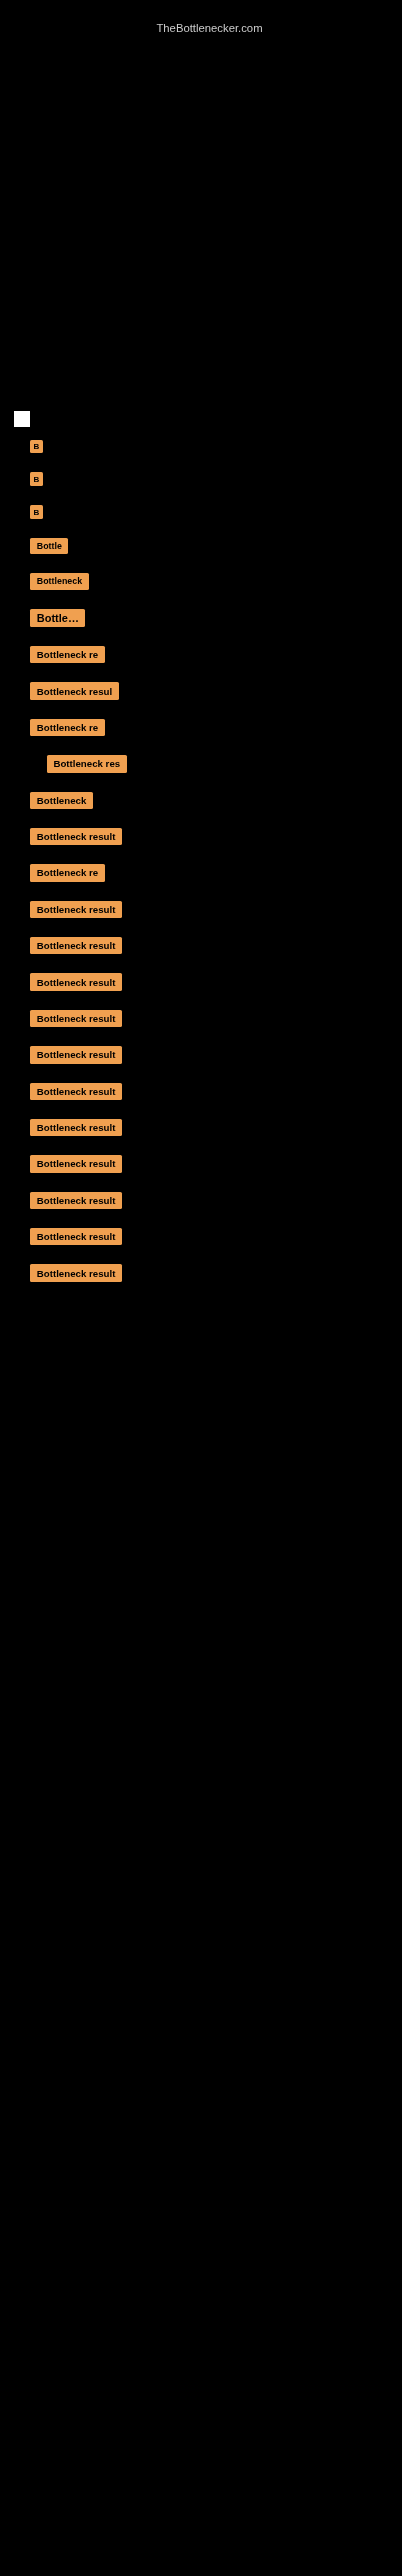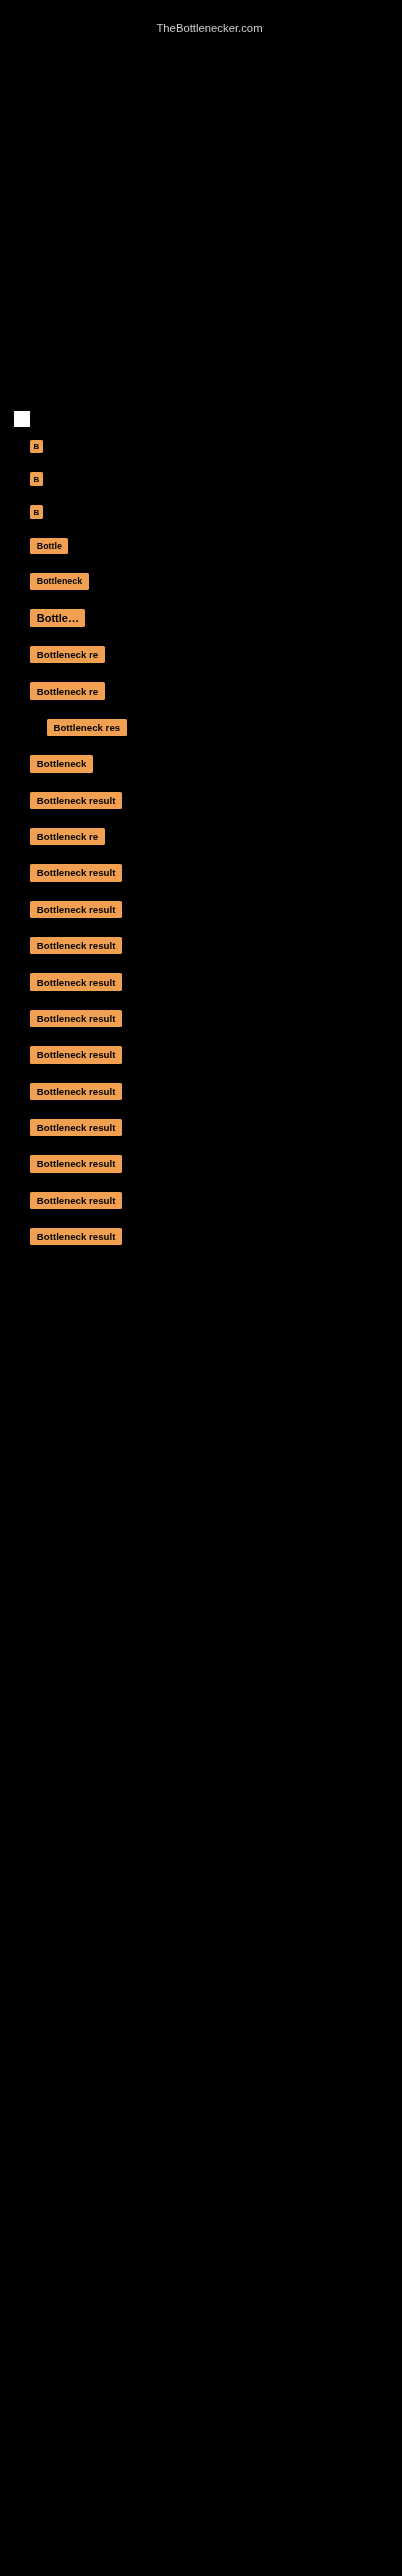--- a/index.html
+++ b/index.html
@@ -88,20 +88,21 @@
 <div class="cursor-line"></div>
 
 <div class="bottleneck-items-container" id="items-container">
 <div class="bottleneck-item item-1"><span class="bottleneck-badge">B</span></div>
     <div class="bottleneck-item item-2"><span class="bottleneck-badge">B</span></div>
     <div class="bottleneck-item item-3"><span class="bottleneck-badge">B</span></div>
     <div class="bottleneck-item item-4"><span class="bottleneck-badge">Bottle</span></div>
     <div class="bottleneck-item item-5"><span class="bottleneck-badge">Bottleneck</span></div>
     <div class="bottleneck-item item-6"><span class="bottleneck-badge">Bottlene</span></div>
     <div class="bottleneck-item item-7"><span class="bottleneck-badge">Bottleneck re</span></div>
+    <div class="bottleneck-item item-8"><span class="bottleneck-badge">Bottleneck resul</span></div>
     <div class="bottleneck-item item-9"><span class="bottleneck-badge">Bottleneck re</span></div>
     <div class="bottleneck-item item-10"><span class="bottleneck-badge">Bottleneck res</span></div>
     <div class="bottleneck-item item-11"><span class="bottleneck-badge">Bottleneck</span></div>
     <div class="bottleneck-item item-12"><span class="bottleneck-badge">Bottleneck result</span></div>
     <div class="bottleneck-item item-13"><span class="bottleneck-badge">Bottleneck re</span></div>
     <div class="bottleneck-item item-14"><span class="bottleneck-badge">Bottleneck result</span></div>
     <div class="bottleneck-item item-15"><span class="bottleneck-badge">Bottleneck result</span></div>
     <div class="bottleneck-item item-16"><span class="bottleneck-badge">Bottleneck result</span></div>
     <div class="bottleneck-item item-17"><span class="bottleneck-badge">Bottleneck result</span></div>
     <div class="bottleneck-item item-18"><span class="bottleneck-badge">Bottleneck result</span></div>

